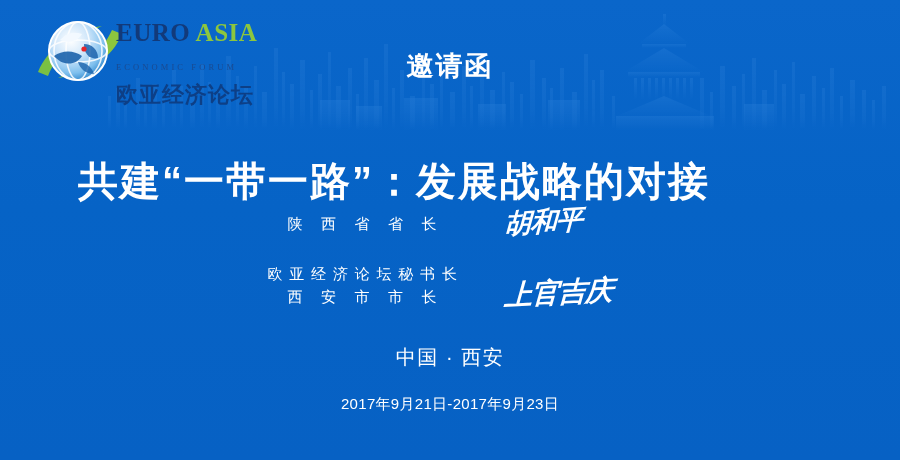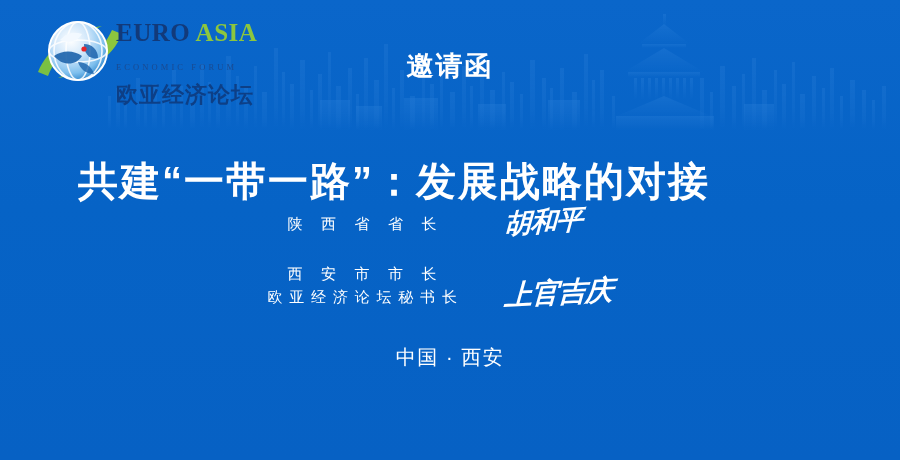--- a/index.html
+++ b/index.html
@@ -349,23 +349,24 @@
 
     <div class="sign-row sign-row-1">
       <div class="sign-labels">
         <span class="sign-label sp-wide">陕西省省长</span>
       </div>
       <div class="sign-name sign-name-1">胡和平</div>
     </div>
 
     <div class="sign-row sign-row-2">
       <div class="sign-labels">
+        <span class="sign-label sp-tight">欧亚经济论坛秘书长</span>
         <span class="sign-label sp-wide">西安市市长</span>
-        <span class="sign-label sp-tight">欧亚经济论坛秘书长</span>
       </div>
       <div class="sign-name sign-name-2">上官吉庆</div>
     </div>
 
   </div>
 
   <div class="place">中国 · 西安</div>
+  <div class="dates">2017年9月21日-2017年9月23日</div>
 
 </div>
 
 </body></html>

